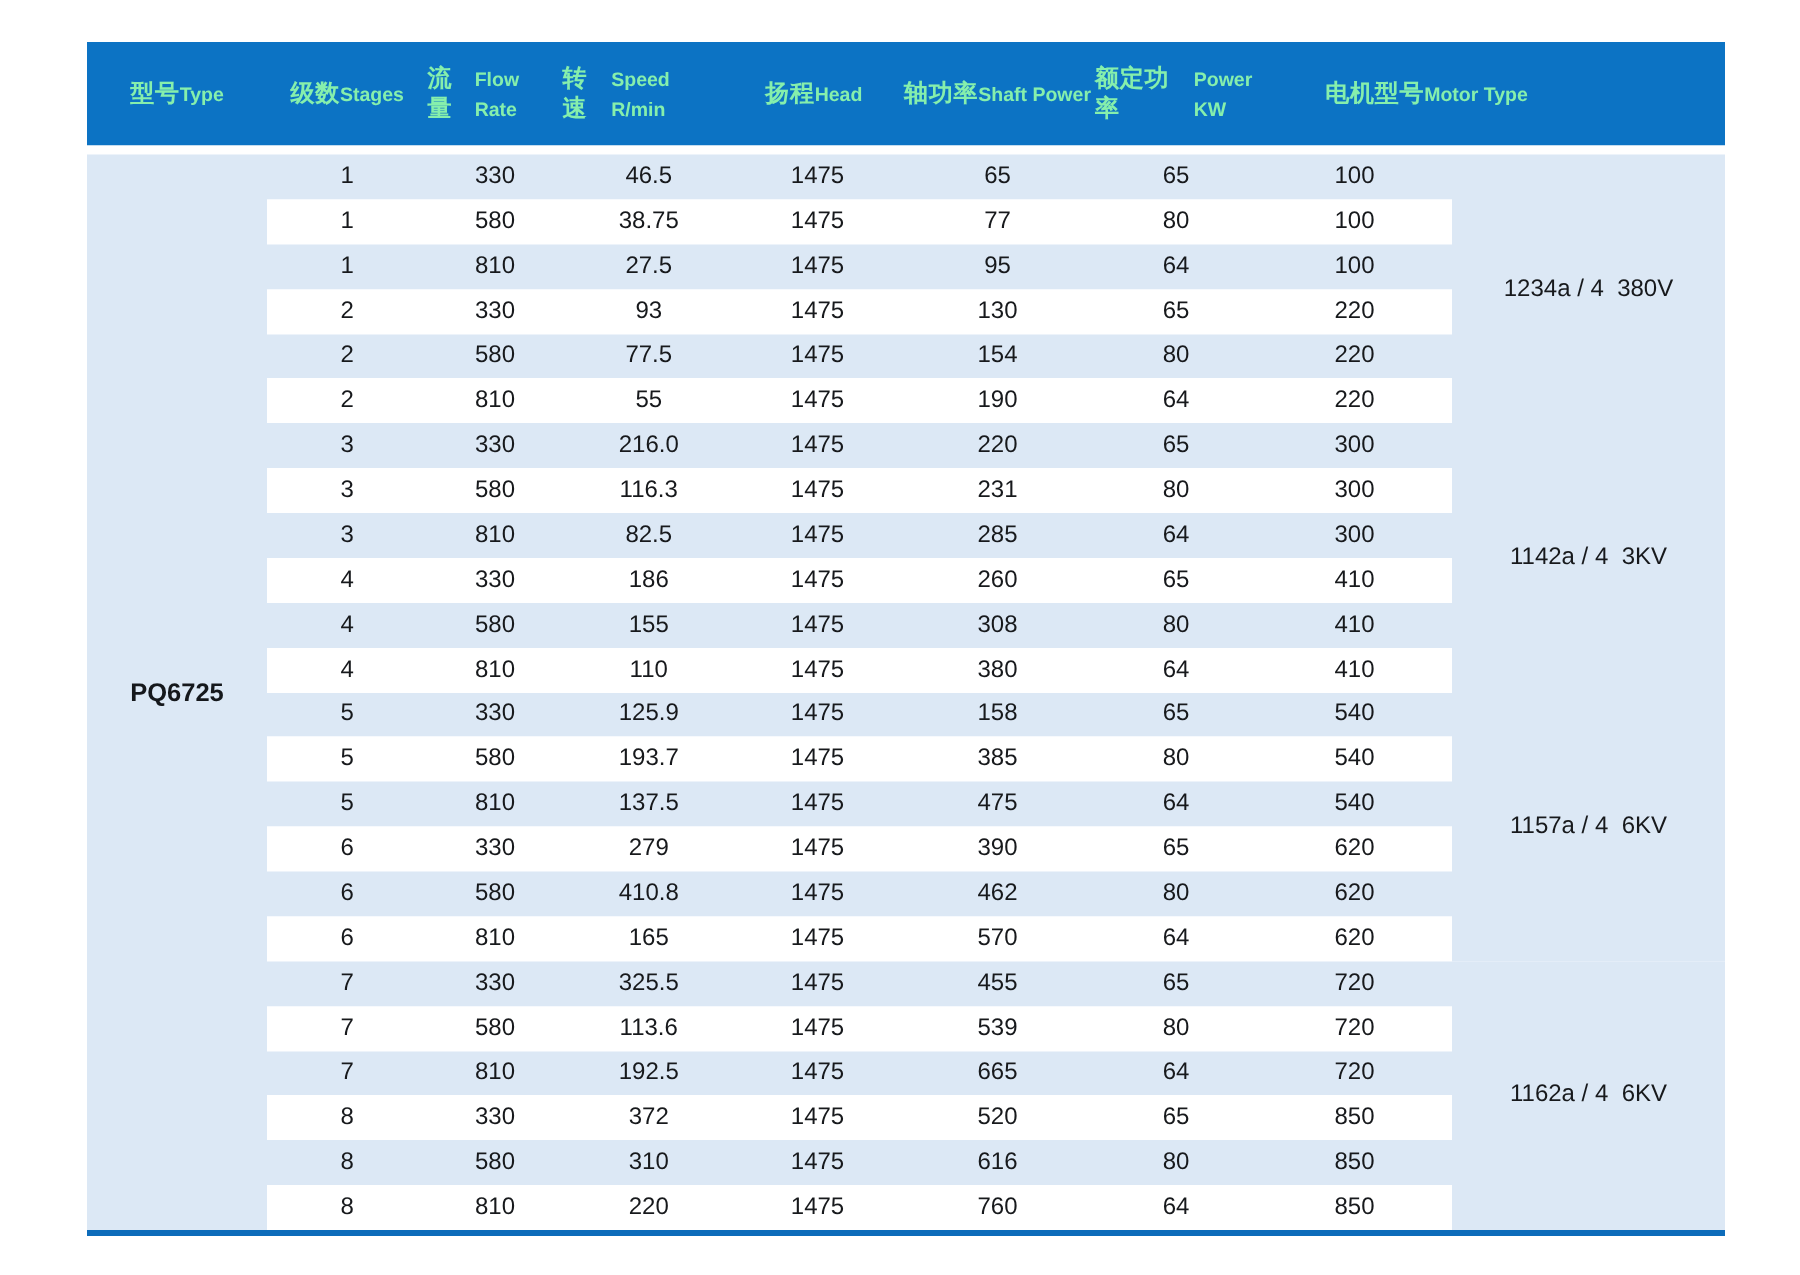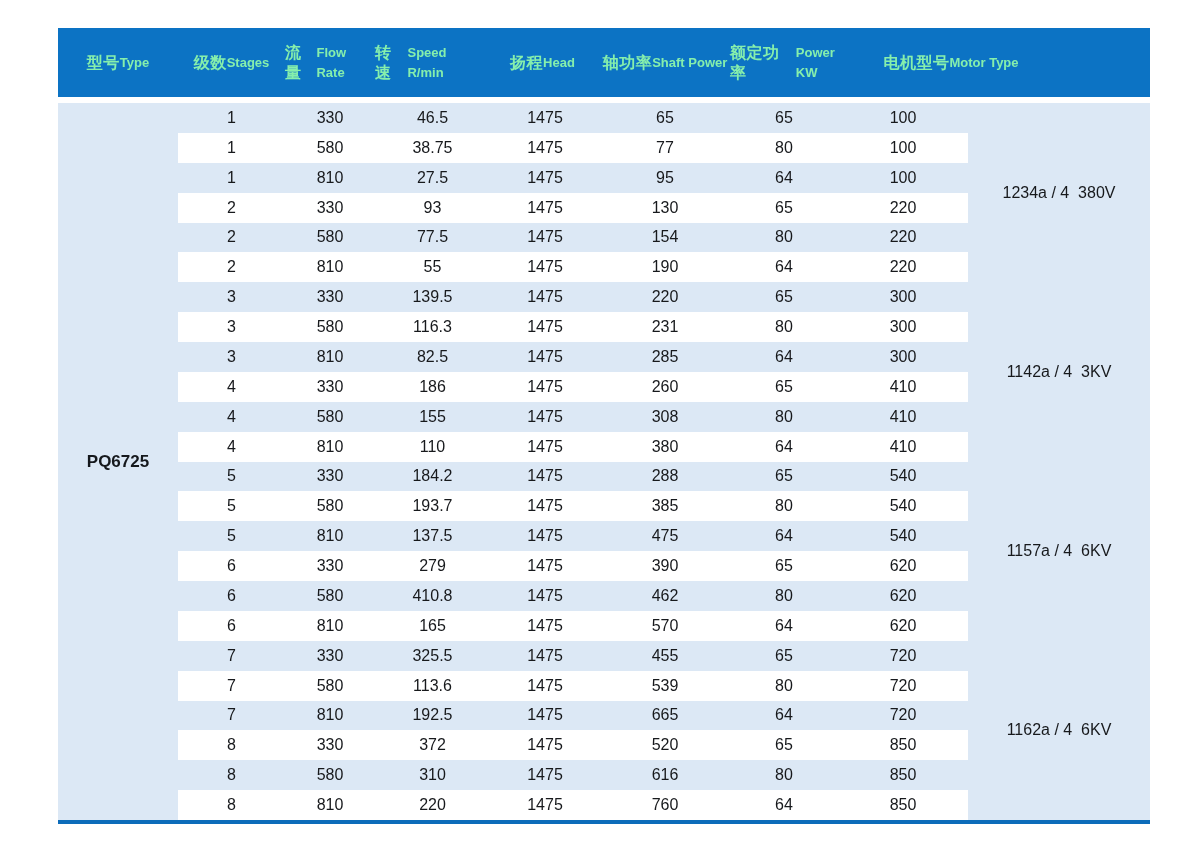--- a/index.html
+++ b/index.html
@@ -136,21 +136,21 @@
           <div class="cell w2">810</div>
           <div class="cell w3">55</div>
           <div class="cell w4">1475</div>
           <div class="cell w5">190</div>
           <div class="cell w6">64</div>
           <div class="cell w7">220</div>
         </div>
         <div class="row">
           <div class="cell w1">3</div>
           <div class="cell w2">330</div>
-          <div class="cell w3">139.5</div>
+          <div class="cell w3">216.0</div>
           <div class="cell w4">1475</div>
           <div class="cell w5">220</div>
           <div class="cell w6">65</div>
           <div class="cell w7">300</div>
         </div>
         <div class="row">
           <div class="cell w1">3</div>
           <div class="cell w2">580</div>
           <div class="cell w3">116.3</div>
           <div class="cell w4">1475</div>
@@ -190,23 +190,23 @@
           <div class="cell w2">810</div>
           <div class="cell w3">110</div>
           <div class="cell w4">1475</div>
           <div class="cell w5">380</div>
           <div class="cell w6">64</div>
           <div class="cell w7">410</div>
         </div>
         <div class="row">
           <div class="cell w1">5</div>
           <div class="cell w2">330</div>
-          <div class="cell w3">184.2</div>
-          <div class="cell w4">1475</div>
-          <div class="cell w5">288</div>
+          <div class="cell w3">125.9</div>
+          <div class="cell w4">1475</div>
+          <div class="cell w5">158</div>
           <div class="cell w6">65</div>
           <div class="cell w7">540</div>
         </div>
         <div class="row">
           <div class="cell w1">5</div>
           <div class="cell w2">580</div>
           <div class="cell w3">193.7</div>
           <div class="cell w4">1475</div>
           <div class="cell w5">385</div>
           <div class="cell w6">80</div>

